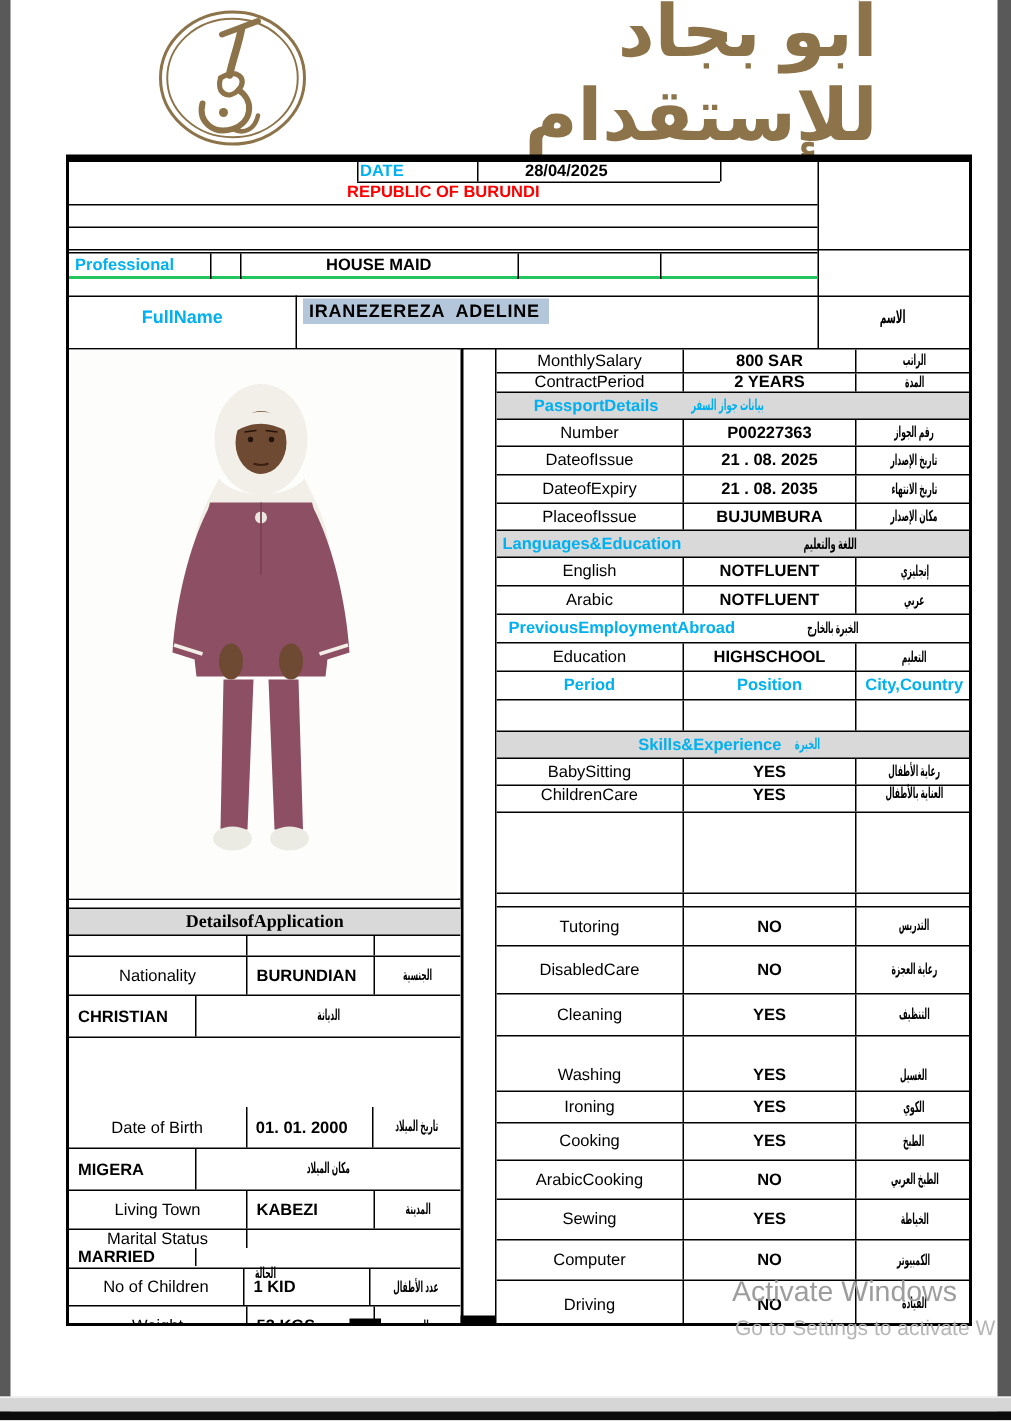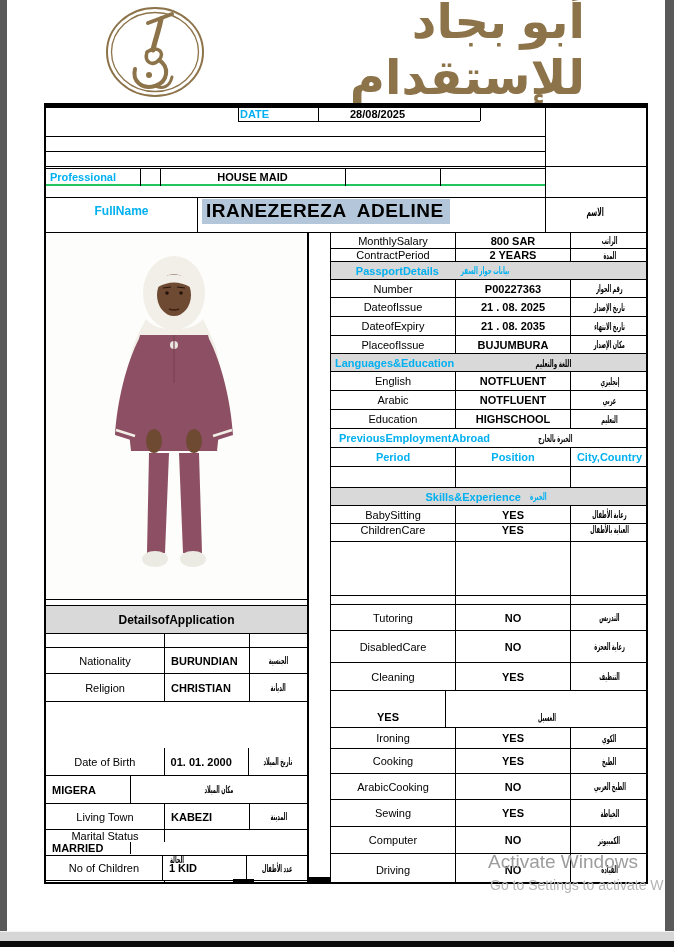--- a/index.html
+++ b/index.html
@@ -34,21 +34,21 @@
   .cell-date-value { position:absolute; left:272px; top:0; width:162px; height:13px;
                      font-size:11px; font-weight:bold; line-height:12px; padding-left:32px; }
   .cell-country { position:absolute; left:0; top:13px; width:499px; height:15px;
                   color:#ff0000; font-weight:bold; font-size:11px; text-align:center; line-height:15px; }
   .prof-row { position:absolute; left:0; top:60px; width:499px; height:18px;
               border-top:1px solid #000; border-bottom:2px solid #22c55e; }
   .prof-label { position:absolute; left:4px; top:0; font-size:11px; line-height:17px; }
   .prof-value { position:absolute; left:114px; width:185px; top:0; text-align:center;
                 font-size:11px; font-weight:bold; line-height:17px; }
   .fullname-label { position:absolute; left:0; top:96px; width:151px; text-align:center; font-size:12px; }
-  .fullname-value { position:absolute; left:156px; top:91px; font-size:19px; font-weight:bold;
+  .fullname-value { position:absolute; left:156px; top:91px; font-size:12px; font-weight:bold;
                     letter-spacing:0.5px; white-space:pre; background:#b3c6da; padding:1px 6px 2px 4px; }
   .fullname-ar { position:absolute; left:499px; top:94px; width:101px; text-align:center; }
 
   .ar-sq { display:inline-block; font-size:10px; font-weight:bold; transform:scaleX(0.5); transform-origin:center; white-space:nowrap; }
   .ar-cy { display:inline-block; font-size:10px; font-weight:bold; color:#00b0f0; transform:scaleX(0.55); transform-origin:center; white-space:nowrap; }
 
   
   .photo-cell { position:absolute; left:46px; top:232px; width:261px; height:368px;
                 border-top:1px solid #000; border-bottom:1px solid #000; background:#fff; z-index:2; }
   
@@ -111,21 +111,22 @@
 
   <div class="doc-frame"></div>
 
   <div class="top-band">
     <div class="vline" style="left:499px; top:0; height:124px;"></div>
     <div class="vline" style="left:192px; top:0; height:13px;"></div>
     <div class="vline" style="left:272px; top:0; height:13px;"></div>
     <div class="vline" style="left:434px; top:0; height:13px;"></div>
     <div class="hline" style="left:192px; top:13px; width:242px;"></div>
     <div class="cell-date-label cyan">DATE</div>
-    <div class="cell-date-value">28/08/2025</div>
+    <div class="cell-date-value">28/04/2025</div>
+    <div class="cell-country">REPUBLIC OF BURUNDI</div>
     <div class="hline" style="left:0; top:28px; width:499px;"></div>
     <div class="hline" style="left:0; top:43px; width:499px;"></div>
     <div class="hline" style="left:0; top:58px; width:600px;"></div>
     <div class="prof-row">
       <div class="vline" style="left:94px; top:0; height:17px;"></div>
       <div class="vline" style="left:114px; top:0; height:17px;"></div>
       <div class="vline" style="left:299px; top:0; height:17px;"></div>
       <div class="vline" style="left:394px; top:0; height:17px;"></div>
       <div class="prof-label cyan">Professional</div>
       <div class="prof-value">HOUSE MAID</div>
@@ -235,30 +236,30 @@
           <span class="ar-sq">إنجليزي</span>
         </div>
     </div>
     <div class="r-row" style="height:19px;">
       <div class="c1">Arabic</div>
       <div class="c2">NOTFLUENT</div>
       <div class="c3">
           <span class="ar-sq">عربي</span>
         </div>
     </div>
+    <div class="r-row white-left" style="height:19px;">
+      <span class="cyan" style="font-size:11px;">PreviousEmploymentAbroad</span>
+      <span class="bar-ar-slot"><span class="ar-sq">الخبرة بالخارج</span></span>
+    </div>
     <div class="r-row" style="height:19px;">
       <div class="c1">Education</div>
       <div class="c2">HIGHSCHOOL</div>
       <div class="c3">
           <span class="ar-sq">التعليم</span>
         </div>
-    </div>
-    <div class="r-row white-left" style="height:19px;">
-      <span class="cyan" style="font-size:11px;">PreviousEmploymentAbroad</span>
-      <span class="bar-ar-slot"><span class="ar-sq">الخبرة بالخارج</span></span>
     </div>
     <div class="r-row colhdr" style="height:19px;">
       <div class="c1">Period</div>
       <div class="c2">Position</div>
       <div class="c3 cyan" style="font-size:11px;">City,Country</div>
     </div>
     <div class="r-row" style="height:21px;">
       <div class="c1"></div>
         <div class="c2"></div>
         <div class="c3"></div>
@@ -306,20 +307,21 @@
         </div>
     </div>
     <div class="r-row" style="height:28px;">
       <div class="c1">Cleaning</div>
       <div class="c2">YES</div>
       <div class="c3">
           <span class="ar-sq">التنظيف</span>
         </div>
     </div>
     <div class="r-row" style="height:37px;">
+      <div class="c1" style="align-items:flex-end; padding-bottom:4px;">Washing</div>
       <div class="c2" style="align-items:flex-end; padding-bottom:4px;">YES</div>
       <div class="c3" style="align-items:flex-end; padding-bottom:4px;">
           <span class="ar-sq">الغسيل</span>
         </div>
     </div>
     <div class="r-row" style="height:21px;">
       <div class="c1">Ironing</div>
       <div class="c2">YES</div>
       <div class="c3">
           <span class="ar-sq">الكوي</span>
@@ -356,35 +358,34 @@
     <div class="r-row" style="height:31px;">
       <div class="c1">Driving</div>
       <div class="c2">NO</div>
       <div class="c3">
           <span class="ar-sq">القيادة</span>
         </div>
     </div>
   </div>
 
   <div class="ltable">
-    <div class="l-hdr" style="height:28px;">DetailsofApplication</div>
+    <div class="l-hdr" style="height:18px;font-family:Liberation Serif, serif;">DetailsofApplication</div>
     <div class="l-row" style="height:14px;">
       <div class="d1"></div>
         <div class="d2"></div>
         <div class="d3"></div>
     </div>
     <div class="l-row" style="height:26px;">
       <div class="d1">Nationality</div>
       <div class="d2">BURUNDIAN</div>
       <div class="d3">
           <span class="ar-sq">الجنسية</span>
         </div>
     </div>
     <div class="l-row" style="height:28px;">
-      <div class="d1">Religion</div>
       <div class="d2">CHRISTIAN</div>
       <div class="d3">
           <span class="ar-sq">الديانة</span>
         </div>
     </div>
     <div class="l-row" style="height:28px;margin-top:46px;">
       <div class="d1">Date of Birth</div>
       <div class="d2">01. 01. 2000</div>
       <div class="d3">
           <span class="ar-sq">تاريخ الميلاد</span>

